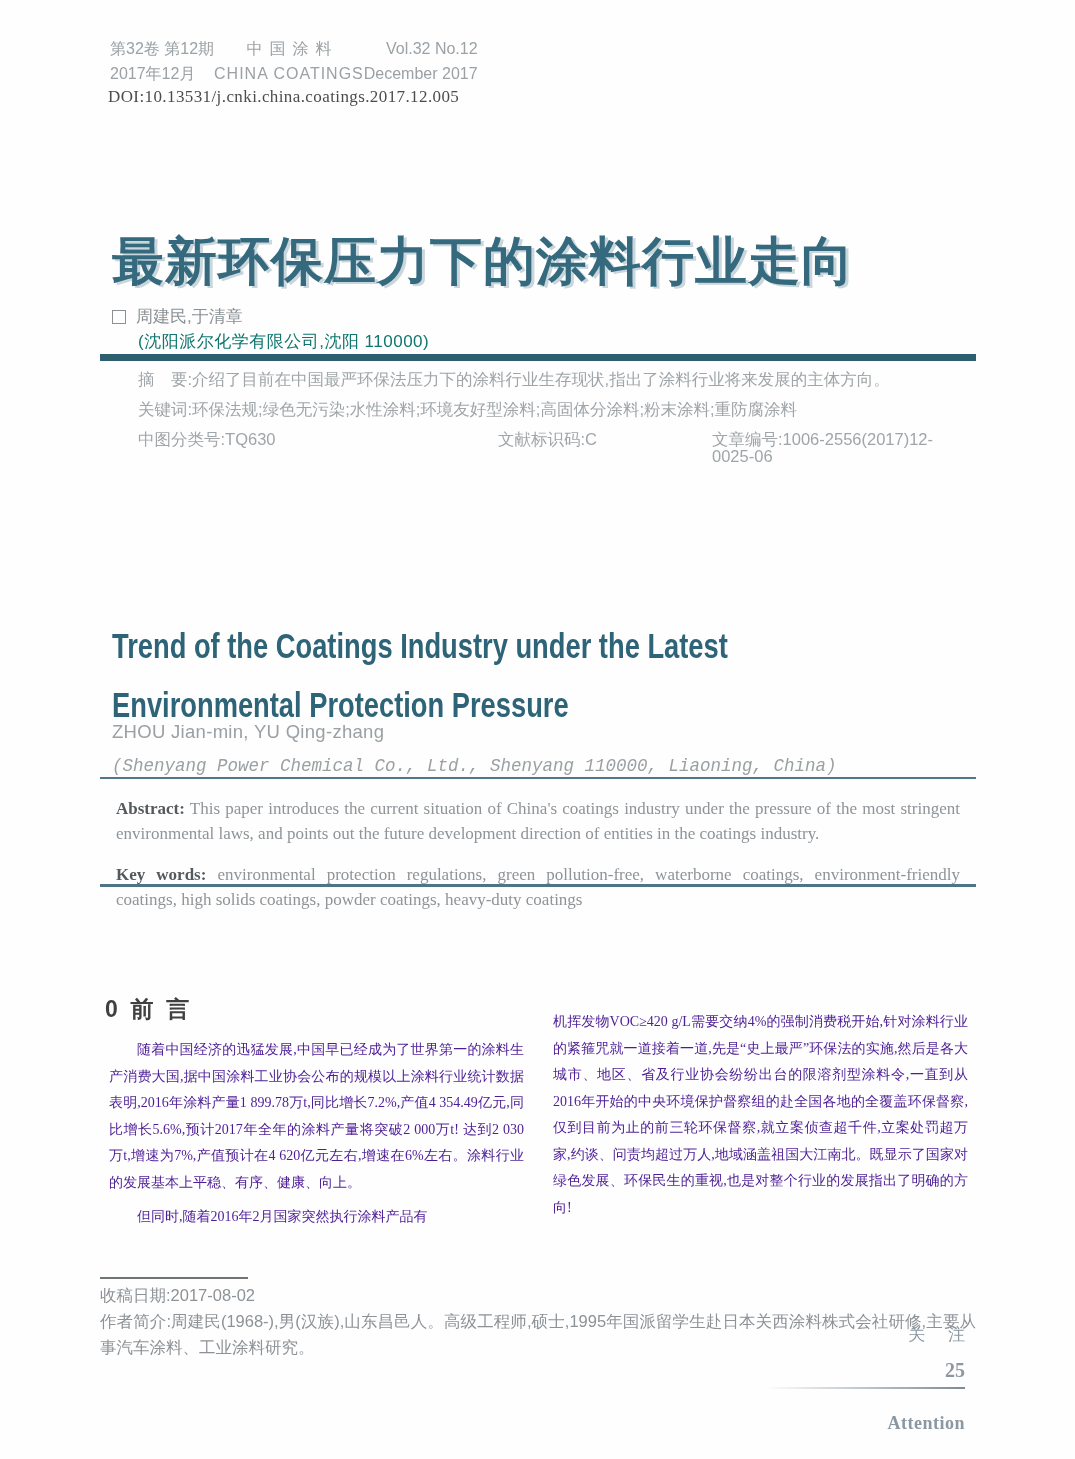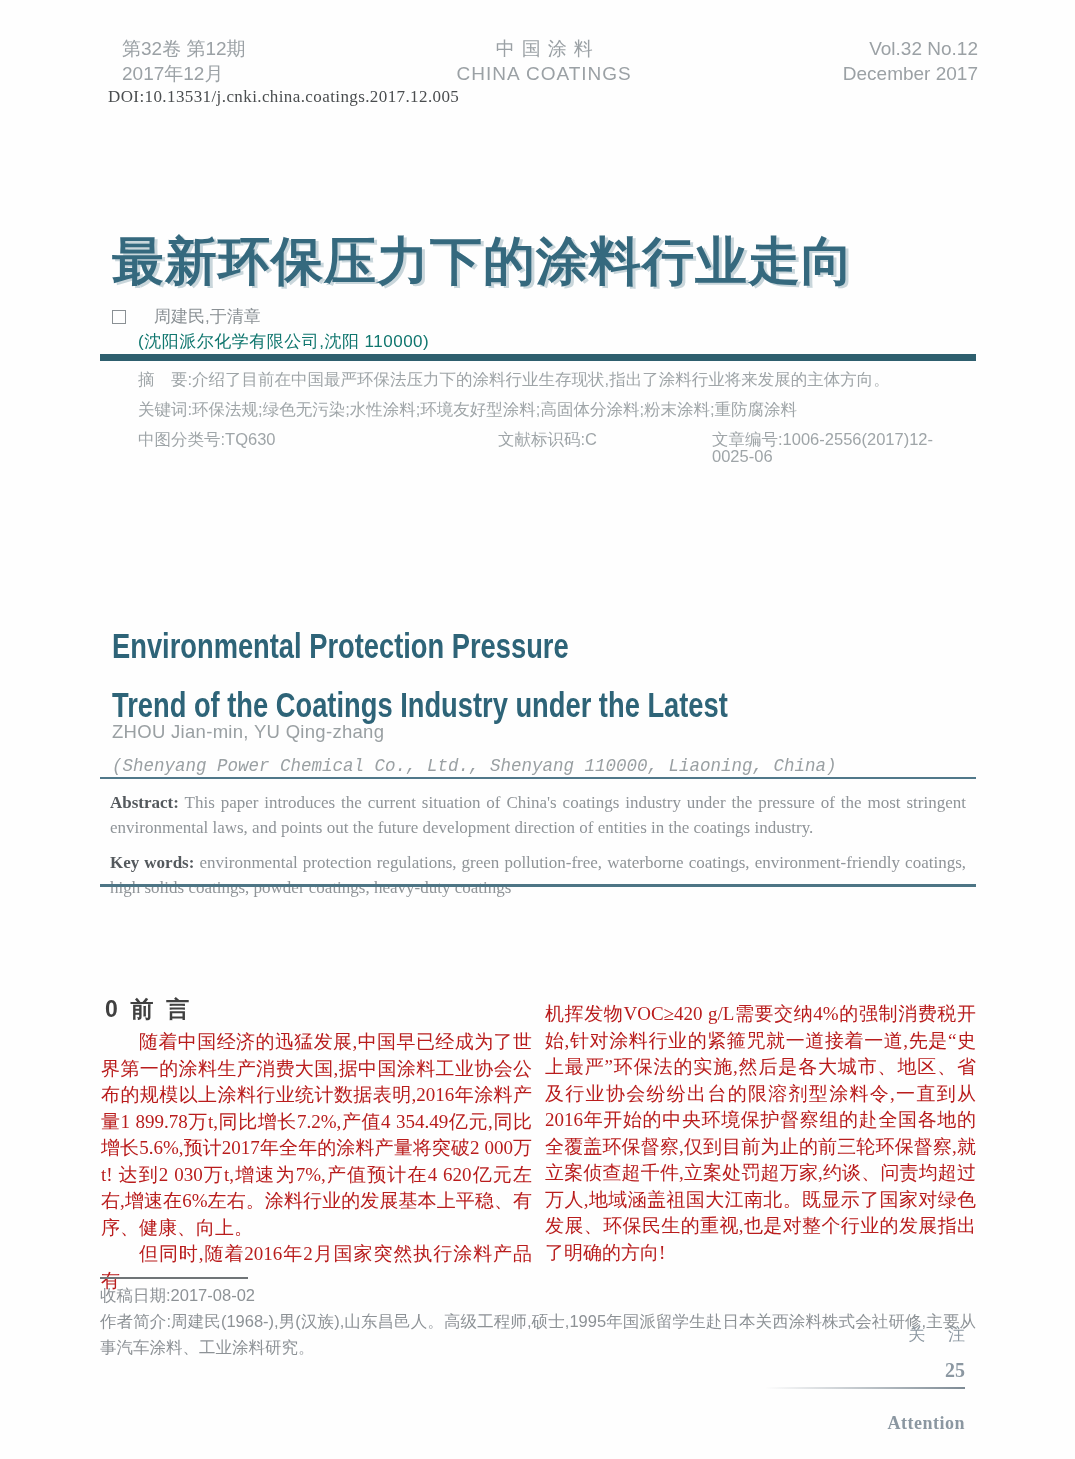--- a/index.html
+++ b/index.html
@@ -8,43 +8,43 @@
     background:#ffffff;
     font-family:"Liberation Sans",sans-serif;
     position:relative;
     overflow:hidden;
   }
   .page{position:absolute;inset:0;background:#fefefe;}
 
   
   .header-row{
     position:absolute;top:36px;left:110px;width:856px;
-    display:flex;justify-content:space-between;
-    color:#9ba1a5;font-size:19px;line-height:25px;margin-left:12px;
+    display:flex;
+    color:#9ba1a5;font-size:16px;line-height:25px;
   }
   .header-col.center{text-align:center;}
   .header-col.right{text-align:right;}
   .journal-name-cn{letter-spacing:7px;margin-right:-7px;}
   .journal-name-en{letter-spacing:1px;}
   .doi-line{
     position:absolute;top:87px;left:108px;
     font-family:"Liberation Serif",serif;
     font-size:17px;color:#4a4d4f;letter-spacing:.4px;
   }
 
   
   .title-cn{
     position:absolute;top:227px;left:112px;
     font-size:52px;font-weight:900;color:#35697e;
     letter-spacing:1px;white-space:nowrap;
     text-shadow:3px 2px 0 #c9d6db;
   }
   .authors-row{
     position:absolute;top:305px;left:112px;
-    display:flex;align-items:center;gap:28px;
+    display:flex;align-items:center;gap:10px;
     color:#8a9094;font-size:17px;
   }
   .checkbox-icon{
     width:12px;height:12px;border:1.5px solid #8a9094;
     display:inline-block;flex:0 0 auto;
   }
   .affil-cn{
     position:absolute;top:330px;left:138px;
     color:#0f766e;font-size:17px;letter-spacing:.5px;
   }
@@ -83,34 +83,34 @@
   .rule-thin1{position:absolute;top:777px;left:100px;width:876px;height:2px;background:#50788a;}
   .rule-thin2{position:absolute;top:884px;left:100px;width:876px;height:3px;background:#4d7585;}
 
   
   .abstract-en{
     position:absolute;top:780px;left:100px;width:876px;
     font-family:"Liberation Serif",serif;
     font-size:17px;line-height:25px;color:#8f9498;
     text-align:justify;
   }
-  .abstract-en p{margin:10px;}
+  .abstract-en p{margin:16px;}
   .abstract-en b{color:#54595d;}
 
   
   .section-heading{
     position:absolute;top:994px;left:105px;
     font-size:23px;font-weight:bold;color:#404040;
     white-space:pre;
   }
   .col-left{position:absolute;top:1029px;left:101px;width:431px;}
   .col-right{position:absolute;top:1001px;left:545px;width:431px;}
   .body-text p{
-    margin:0;font-family:"Liberation Serif",serif;
-    font-size:19px;line-height:26.5px;color:#b91c1c;
+    margin:8px;font-family:"Liberation Serif",serif;
+    font-size:14px;line-height:26.5px;color:#4c1d95;
     text-align:justify;
   }
   .body-text p.indent{text-indent:2em;}
 
   
   .footnote-rule{position:absolute;top:1277px;left:100px;width:148px;height:1.5px;background:#6f7477;}
   .footnote{
     position:absolute;top:1282px;left:100px;width:876px;
     color:#8d9296;font-size:16.5px;line-height:26px;
   }
@@ -170,22 +170,22 @@
     <div class="line"><span>摘　要:</span><span>介绍了目前在中国最严环保法压力下的涂料行业生存现状,指出了涂料行业将来发展的主体方向。</span></div>
     <div class="line"><span>关键词:</span><span>环保法规;绿色无污染;水性涂料;环境友好型涂料;高固体分涂料;粉末涂料;重防腐涂料</span></div>
     <div class="line meta-row">
       <span class="m1">中图分类号:TQ630</span>
       <span class="m2">文献标识码:C</span>
       <span class="m3">文章编号:1006-2556(2017)12-0025-06</span>
     </div>
   </div>
 
   <div class="title-en">
+    <div><span class="scale">Trend of the Coatings Industry under the Latest</span></div>
     <div><span class="scale">Environmental Protection Pressure</span></div>
-    <div><span class="scale">Trend of the Coatings Industry under the Latest</span></div>
   </div>
   <div class="authors-en">ZHOU Jian-min, YU Qing-zhang</div>
   <div class="affil-en">(Shenyang Power Chemical Co., Ltd., Shenyang 110000, Liaoning, China)</div>
 
   <div class="rule-thin1"></div>
 
   <div class="abstract-en">
     <p><b>Abstract:</b> <span>This paper introduces the current situation of China's coatings industry under the pressure of the most stringent environmental laws, and points out the future development direction of entities in the coatings industry.</span></p>
     <p><b>Key words:</b> <span>environmental protection regulations, green pollution-free, waterborne coatings, environment-friendly coatings, high solids coatings, powder coatings, heavy-duty coatings</span></p>
   </div>

